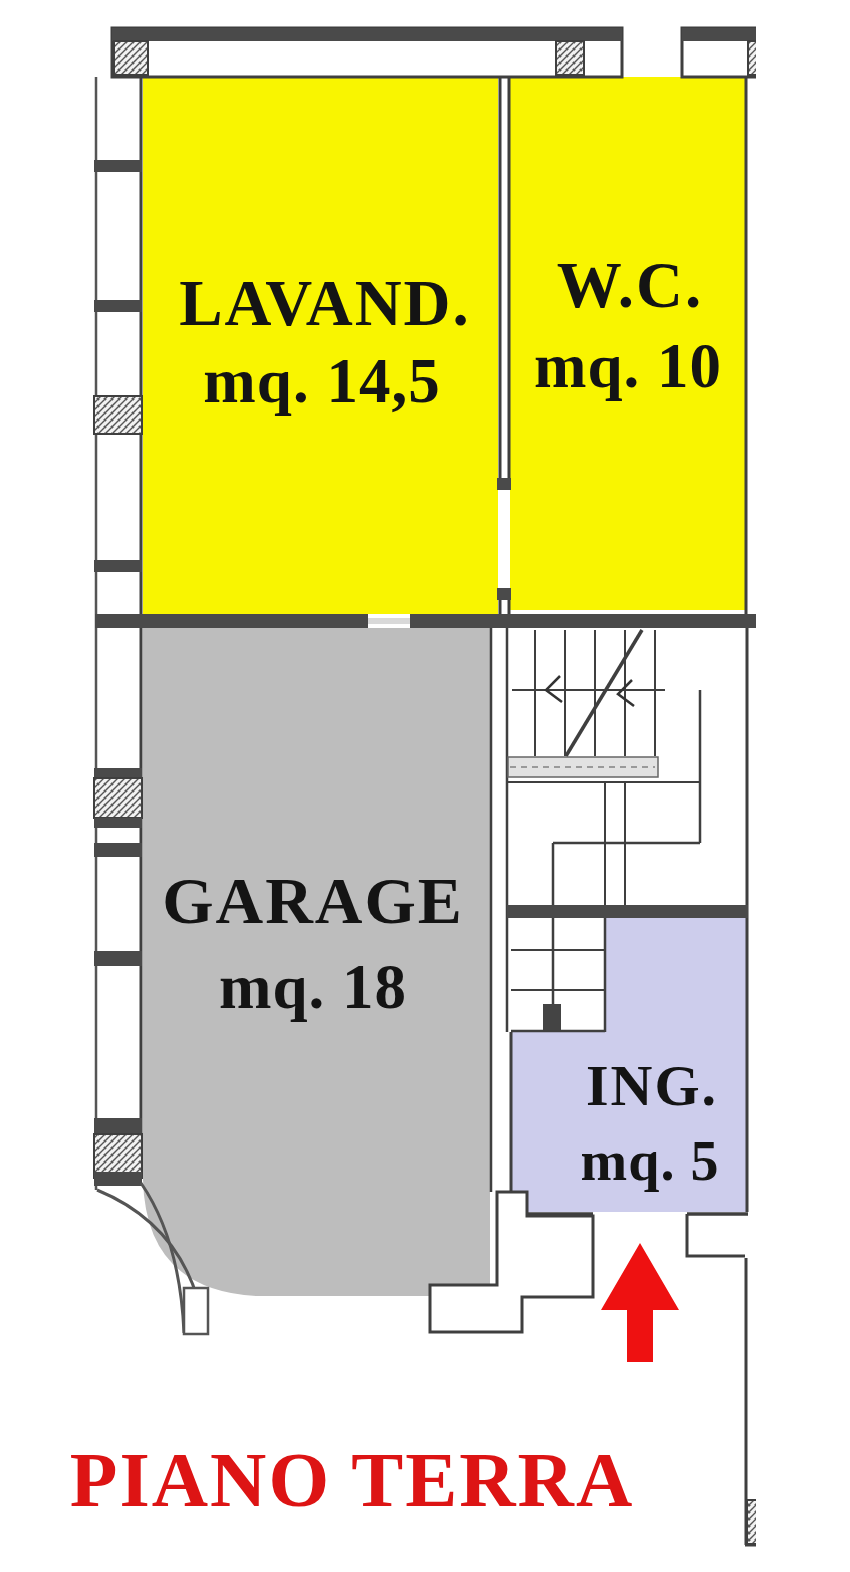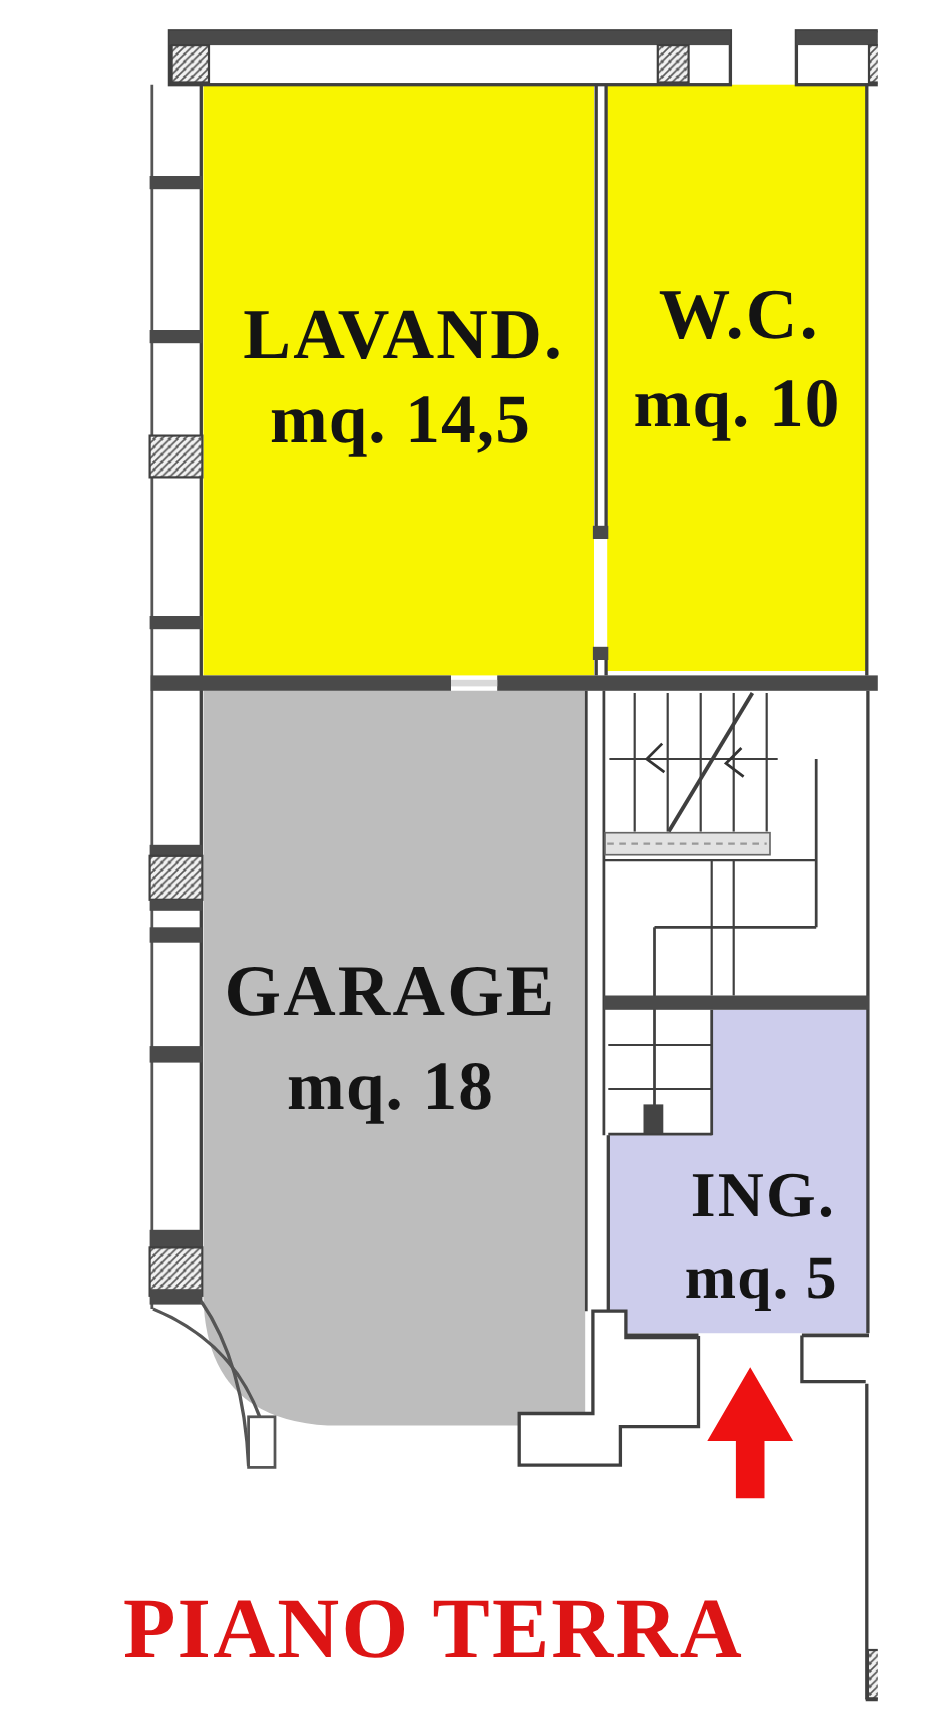--- a/index.html
+++ b/index.html
@@ -1,16 +1,16 @@
 <!DOCTYPE html>
 <html><head>
 <meta charset="utf-8">
 <style>
   html,body{margin:0;padding:0;background:#ffffff;}
-  .page{position:relative;width:756px;height:1572px;background:#ffffff;overflow:hidden;padding-left:42px;}
+  .page{position:relative;width:756px;height:1572px;background:#ffffff;overflow:hidden;}
   svg{display:block;}
   text{font-family:"Liberation Serif","DejaVu Serif",serif;font-weight:bold;}
   .room-label{fill:#141414;letter-spacing:2px;}
   .area-label{fill:#141414;letter-spacing:1px;}
   .wall{stroke:#3f3f3f;}
   .thick{fill:#4a4a4a;}
 </style>
 </head>
 <body>
 

